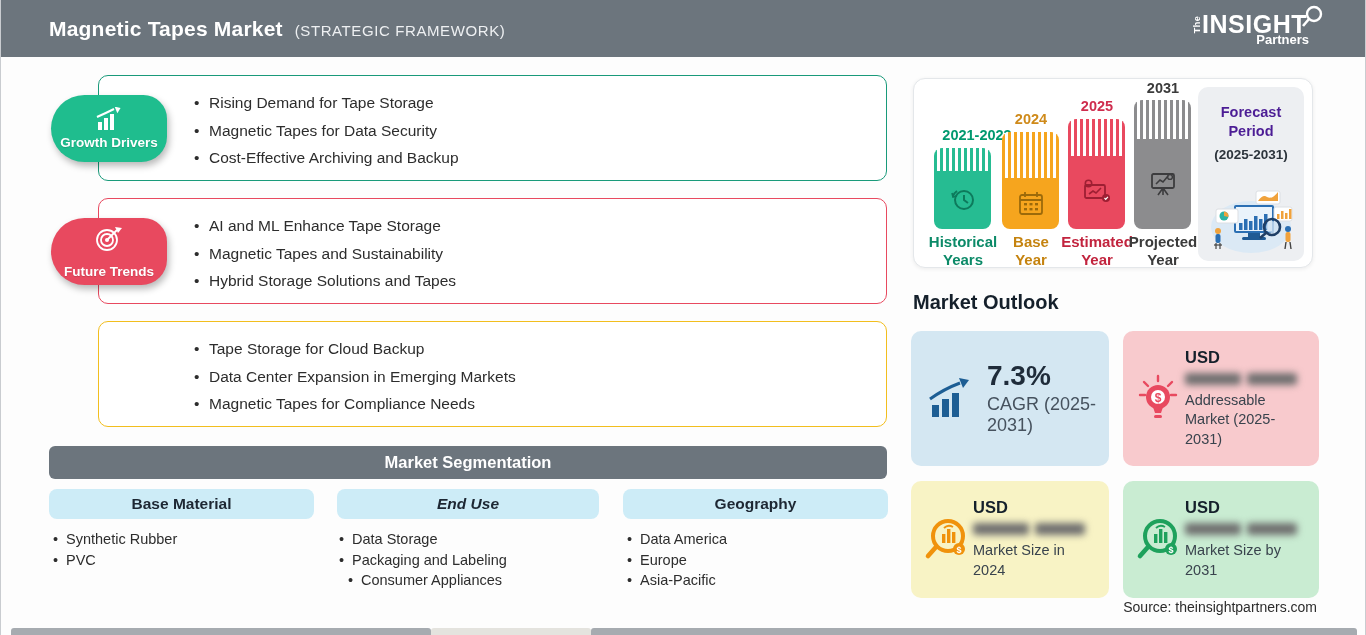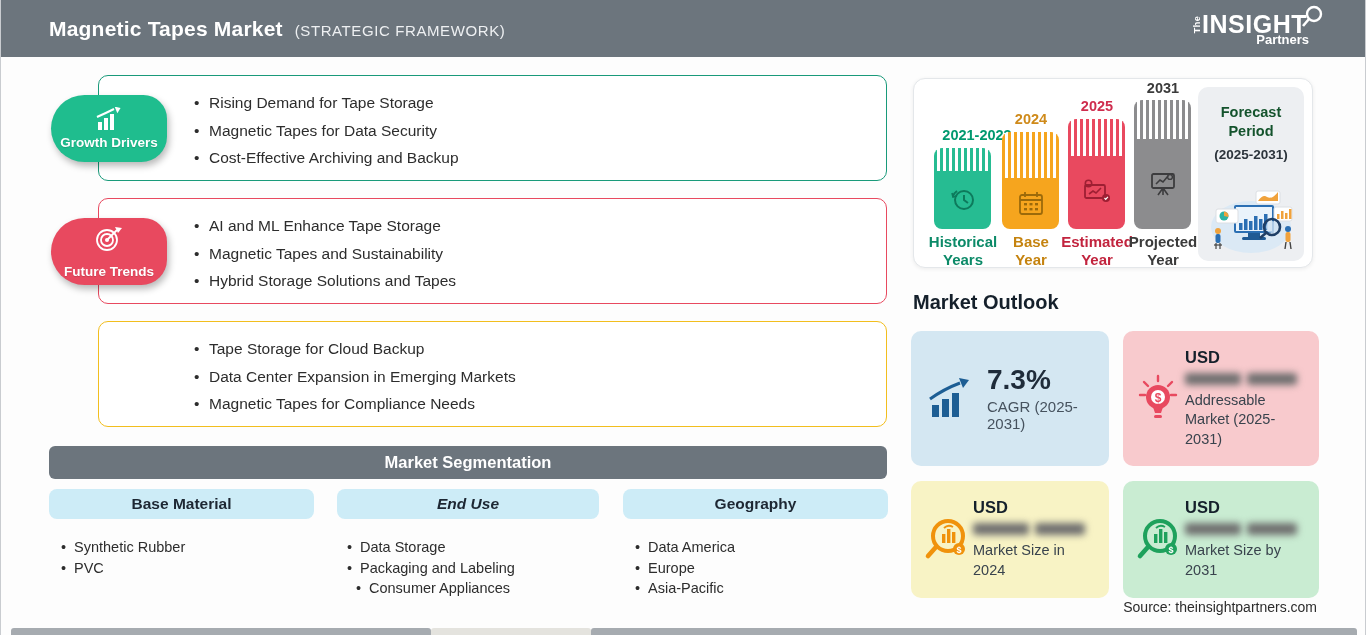--- a/index.html
+++ b/index.html
@@ -39,33 +39,33 @@
   
   .seg-title{position:absolute;left:48px;top:446px;width:838px;height:33px;background:#6c757d;
     border-radius:6px;color:#fff;font-size:16.5px;font-weight:700;
     display:flex;align-items:center;justify-content:center;}
   .seg-head{position:absolute;top:489px;height:30px;background:#cdecf7;border-radius:8px;
     display:flex;align-items:center;justify-content:center;
     font-size:15.5px;font-weight:700;color:#1d2733;}
   .seg-head.c1{left:48px;width:265px;}
   .seg-head.c2{left:336px;width:262px;font-style:italic;}
   .seg-head.c3{left:622px;width:265px;}
-  .seg-list{position:absolute;top:525px;list-style:none;margin:12px;padding:0;}
+  .seg-list{position:absolute;top:525px;list-style:none;margin:4px;padding:0;}
   .seg-list.c1{left:48px;}
   .seg-list.c2{left:334px;}
   .seg-list.c3{left:622px;}
   .seg-list li{position:relative;font-size:14.5px;color:#2d2d2d;line-height:20.5px;padding-left:13px;}
   .seg-list li::before{content:"•";position:absolute;left:0;}
   .seg-list li.indent{margin-left:9px;}
   
   .timeline{position:absolute;left:912px;top:78px;width:400px;height:190px;background:#fff;
     border:1px solid #e4e7ea;border-radius:12px;box-shadow:0 1px 4px rgba(0,0,0,.07);}
   .forecast{position:absolute;top:8px;right:8px;width:106px;height:174px;background:#edeff2;
     border-radius:10px;text-align:center;padding-top:16px;}
-  .forecast-title{font-size:14.5px;font-weight:700;color:#14532d;line-height:1.3;width:80px;margin:0 auto;}
+  .forecast-title{font-size:14.5px;font-weight:700;color:#4c1d95;line-height:1.3;width:80px;margin:0 auto;}
   .forecast-range{font-size:13.5px;font-weight:700;color:#2c343c;margin-top:6px;}
   .forecast-illus{position:absolute;bottom:6px;left:6px;}
   .bar{position:absolute;width:57px;border-radius:8px;overflow:hidden;display:flex;flex-direction:column;}
   .bar .solid{flex:1;display:flex;align-items:center;justify-content:center;}
   .bar.b1{left:20px;top:69px;height:81px;}
   .bar.b2{left:88px;top:53px;height:97px;}
   .bar.b3{left:154px;top:40px;height:110px;}
   .bar.b4{left:220px;top:21px;height:129px;}
   .stripes{height:24px;flex:0 0 auto;}
   .b1 .stripes{height:23px;background:repeating-linear-gradient(90deg,#26bc92 0 3px,#fff 3px 6px);}
@@ -88,21 +88,21 @@
   .bar-label.l4{left:210px;color:#3b3b3b;}
   
   .outlook-title{position:absolute;left:912px;top:291px;font-size:20px;font-weight:700;color:#15202b;}
   .card{position:absolute;border-radius:10px;}
   .card.c1{left:910px;top:331px;width:198px;height:135px;background:#d4e7f2;
     display:flex;align-items:center;gap:13px;padding-left:15px;}
   .card.c2{left:1122px;top:331px;width:196px;height:135px;background:#f8cacd;}
   .card.c3{left:910px;top:481px;width:198px;height:117px;background:#f8f3c5;}
   .card.c4{left:1122px;top:481px;width:196px;height:117px;background:#c9ecd2;}
   .headline{font-size:28px;font-weight:800;color:#1f2c3a;line-height:1.05;}
-  .cagr-sub{font-size:15px;color:#46525e;margin-top:3px;}
+  .cagr-sub{font-size:18px;color:#46525e;margin-top:3px;}
   .usd-card{display:flex;align-items:center;height:100%;padding-left:8px;}
   .usd-icon{flex:0 0 54px;display:flex;align-items:center;justify-content:center;}
   .usd-text{padding-right:8px;}
   .usd-label{font-size:16.5px;font-weight:800;color:#15202b;}
   .redacted{display:flex;gap:6px;margin:6px 0 6px;}
   .redacted i{display:block;height:12px;border-radius:3px;background:#6f6f6f;filter:blur(3.5px);}
   .redacted i.w1{width:56px;}
   .redacted i.w2{width:50px;}
   .usd-sub{font-size:14.5px;color:#39434d;line-height:1.35;max-width:118px;}
   .source{position:absolute;right:48px;top:599px;font-size:14px;color:#2c2c2c;}

